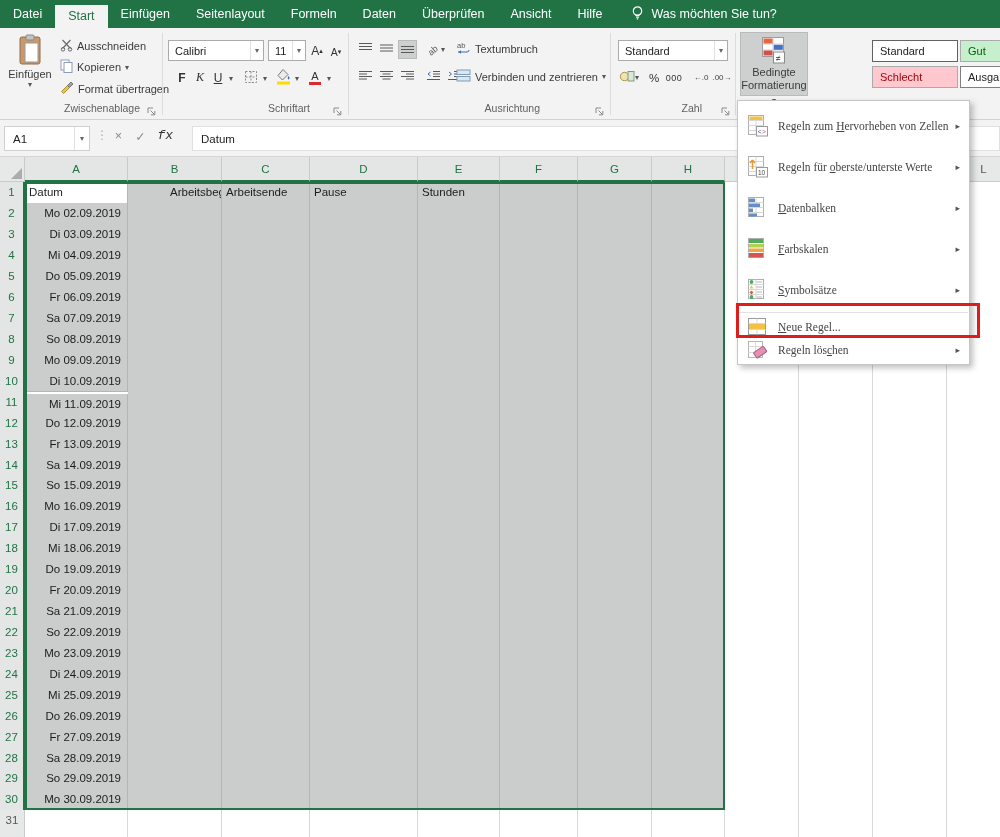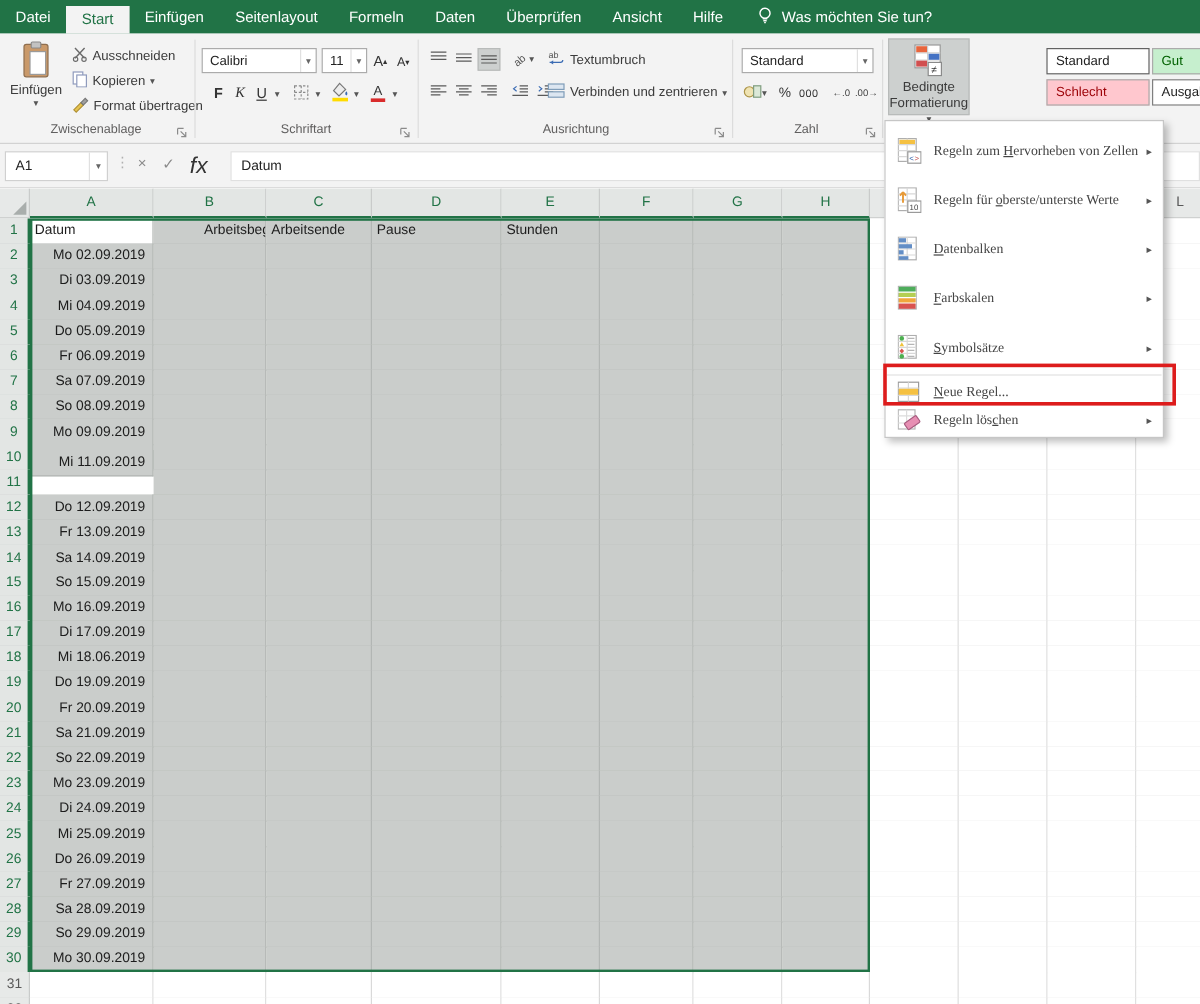--- a/index.html
+++ b/index.html
@@ -8,21 +8,21 @@
 
   
   .menubar { position:absolute; left:0; top:0; width:1000px; height:28px; background:#217346; display:flex; align-items:stretch; }
   .tab { color:#fff; font-size:12.5px; line-height:28px; padding:0 13px; cursor:default; white-space:nowrap; }
   .tab.active { background:#f3f3f3; color:#217346; margin-top:5px; line-height:23px; height:23px; }
   .searchbox { display:flex; align-items:center; color:#fff; font-size:12.5px; margin-left:14px; gap:7px; }
 
   
   .ribbon { position:absolute; left:0; top:28px; width:1000px; height:92px; background:#f3f3f3; border-bottom:1px solid #d2d2d2; }
   .gsep { position:absolute; top:5px; height:82px; width:1px; background:#dcdcdc; }
-  .glabel { position:absolute; top:74px; font-size:10.5px; color:#605f5f; text-align:center; }
+  .glabel { position:absolute; top:74px; font-size:10.5px; color:#605f5f; text-align:right; }
   .launcher { position:absolute; top:75px; width:11px; height:11px; }
   .bigbtn { position:absolute; display:flex; flex-direction:column; align-items:center; font-size:11px; color:#3b3b3b; }
   .smallrow { position:absolute; display:flex; align-items:center; gap:4px; font-size:11px; color:#3b3b3b; white-space:nowrap; }
   .combo { position:absolute; background:#fff; border:1px solid #ababab; font-size:11px; color:#222; display:flex; align-items:center; padding-left:6px; }
   .combo .arr { margin-left:auto; padding:0 4px; color:#666; font-size:8px; border-left:1px solid #e0e0e0; align-self:stretch; display:flex; align-items:center; }
   .tbtn { position:absolute; display:flex; align-items:center; justify-content:center; font-size:12px; color:#333; }
   .pressed { background:#cdd0cf; border:1px solid #b8bbba; }
   .darr { font-size:8px; color:#555; }
   .fbtn { font-size:12.5px; color:#333; width:17px; text-align:center; }
   .styleschip { position:absolute; height:22px; font-size:11px; display:flex; align-items:center; padding-left:7px; border:1px solid #ababab; background:#fff; color:#222; white-space:nowrap; overflow:hidden; }
@@ -285,21 +285,21 @@
   </div>
 
   <div class="fbar">
     <div class="namebox">
       <span>A1</span>
       <span class="arr" style="margin-left:auto; border-left:1px solid #e0e0e0; align-self:stretch; display:flex; align-items:center; padding:0 5px; font-size:8px; color:#666;">▾</span>
     </div>
     <div style="position:absolute; left:96px; top:8px; color:#b0b0b0; font-size:12px;">⋮</div>
     <div class="fbtn" style="position:absolute; left:110px; top:9px; color:#8a8a8a;">×</div>
     <div class="fbtn" style="position:absolute; left:132px; top:9px; color:#8a8a8a;">✓</div>
-    <div class="fbtn" style="position:absolute; left:156px; top:8px; font-family:Liberation Sans, sans-serif; font-style:italic; font-size:19px;text-align:right;">fx</div>
+    <div class="fbtn" style="position:absolute; left:156px; top:8px; font-family:Liberation Mono, monospace; font-style:italic; font-size:13px;text-align:right;">fx</div>
     <div class="fxfield">
       <span>Datum</span>
     </div>
   </div>
 
   <div class="grid" id="grid">
       <div class="hdr" style="left:0;top:0;width:25px;height:25px;">
         <div class="cornertri"></div>
       </div>
       <div class="hdr sel" style="left:25px;top:0;width:103px;height:25px;">A</div>
@@ -438,21 +438,21 @@
       <div class="cell txt sel" style="left:310px;top:213.37px;width:108px;height:21.93px;"></div>
       <div class="cell txt sel" style="left:418px;top:213.37px;width:82px;height:21.93px;"></div>
       <div class="cell txt sel" style="left:500px;top:213.37px;width:78px;height:21.93px;"></div>
       <div class="cell txt sel" style="left:578px;top:213.37px;width:74px;height:21.93px;"></div>
       <div class="cell txt sel" style="left:652px;top:213.37px;width:73px;height:21.93px;"></div>
       <div class="cell txt" style="left:725px;top:213.37px;width:74px;height:21.93px;"></div>
       <div class="cell txt" style="left:799px;top:213.37px;width:74px;height:21.93px;"></div>
       <div class="cell txt" style="left:873px;top:213.37px;width:74px;height:21.93px;"></div>
       <div class="cell txt" style="left:947px;top:213.37px;width:74px;height:21.93px;"></div>
       <div class="rhdr sel" style="left:0;top:234.3px;width:25px;height:21.93px;">11</div>
-      <div class="cell num sel" style="left:25px;top:218px;width:103px;height:21.93px;">Mi 11.09.2019</div>
+      <div class="cell num sel" style="left:25px;top:237px;width:103px;height:21.93px;">Mi 11.09.2019</div>
       <div class="cell txt sel" style="left:128px;top:234.3px;width:94px;height:21.93px;"></div>
       <div class="cell txt sel" style="left:222px;top:234.3px;width:88px;height:21.93px;"></div>
       <div class="cell txt sel" style="left:310px;top:234.3px;width:108px;height:21.93px;"></div>
       <div class="cell txt sel" style="left:418px;top:234.3px;width:82px;height:21.93px;"></div>
       <div class="cell txt sel" style="left:500px;top:234.3px;width:78px;height:21.93px;"></div>
       <div class="cell txt sel" style="left:578px;top:234.3px;width:74px;height:21.93px;"></div>
       <div class="cell txt sel" style="left:652px;top:234.3px;width:73px;height:21.93px;"></div>
       <div class="cell txt" style="left:725px;top:234.3px;width:74px;height:21.93px;"></div>
       <div class="cell txt" style="left:799px;top:234.3px;width:74px;height:21.93px;"></div>
       <div class="cell txt" style="left:873px;top:234.3px;width:74px;height:21.93px;"></div>

